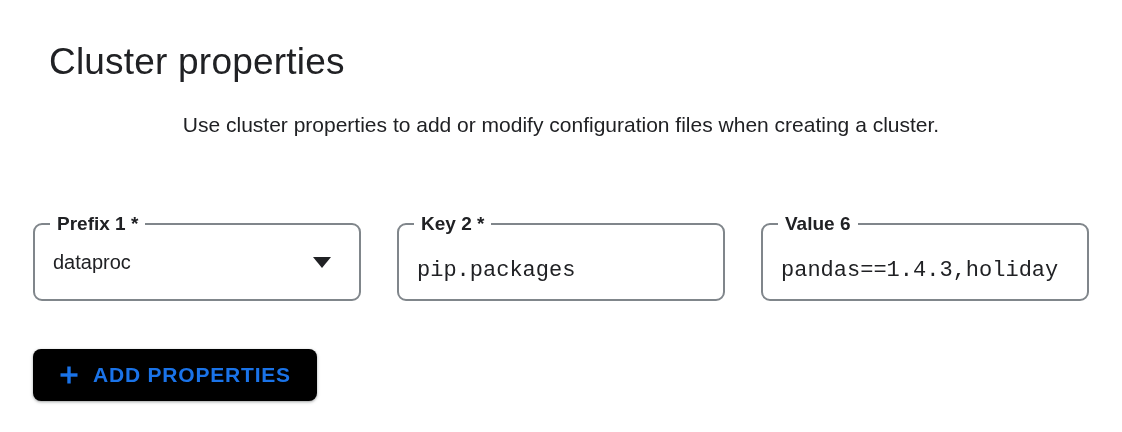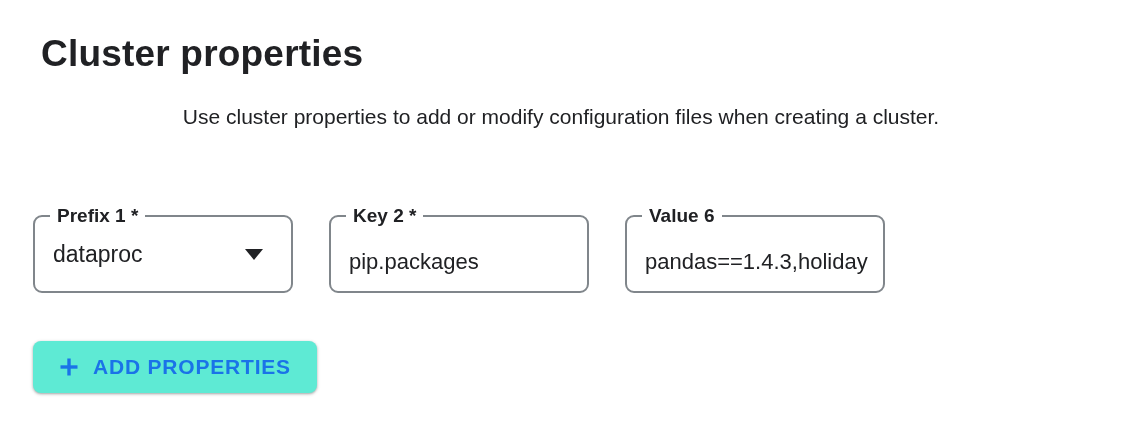--- a/index.html
+++ b/index.html
@@ -11,43 +11,43 @@
     color: #202124;
   }
   .page {
     width: 1122px;
     height: 432px;
     padding: 24px 33px 0 33px;
     overflow: hidden;
     background: #ffffff;
   }
   .page-title {
-    margin: 8px;
+    margin: 16px;
     font-size: 37px;
     line-height: 44px;
-    font-weight: 700;
+    font-weight: 400;
     letter-spacing: 0.2px;
     color: #202124;
   }
   .page-description {
     margin: 27px 0 0 0;
     font-size: 21px;
     line-height: 27px;
     font-weight: 400;
     color: #202124;
     text-align: center;
   }
   .fields-row {
     display: flex;
     gap: 36px;
     margin-top: 85px;
   }
   .field {
     position: relative;
-    width: 260px;
+    width: 328px;
     height: 78px;
     border: 2px solid #80868b;
     border-radius: 9px;
     background: #ffffff;
   }
   .field-label {
     position: absolute;
     top: -13px;
     left: 15px;
     background: #ffffff;
@@ -60,50 +60,50 @@
   }
   .select-control {
     display: flex;
     align-items: center;
     height: 100%;
     width: 100%;
     padding: 0 28px 0 18px;
     cursor: pointer;
   }
   .select-value {
-    font-size: 23px;
+    font-size: 20px;
     color: #202124;
   }
   .caret {
     width: 0;
     height: 0;
     margin-left: auto;
     border-left: 9px solid transparent;
     border-right: 9px solid transparent;
     border-top: 11px solid #202124;
   }
   .text-input {
     width: 100%;
     height: 100%;
     border: none;
     outline: none;
     background: transparent;
     padding: 16px 8px 0 18px;
-    font-family: Liberation Sans, sans-serif;
+    font-family: Liberation Mono, monospace;
     font-size: 22px;
     color: #202124;
     border-radius: 9px;
   }
   .add-btn {
     display: inline-flex;
     align-items: center;
     margin-top: 48px;
     height: 52px;
     padding: 0 26px;
-    background: #5eead4;
+    background: #000000;
     border: none;
     border-radius: 8px;
     box-shadow: 0 1px 2px 0 rgba(60,64,67,0.30), 0 1px 3px 1px rgba(60,64,67,0.15);
     color: #1a73e8;
     font-family: "Liberation Sans", sans-serif;
     font-size: 21px;
     font-weight: 600;
     letter-spacing: 0.8px;
     cursor: pointer;
   }

